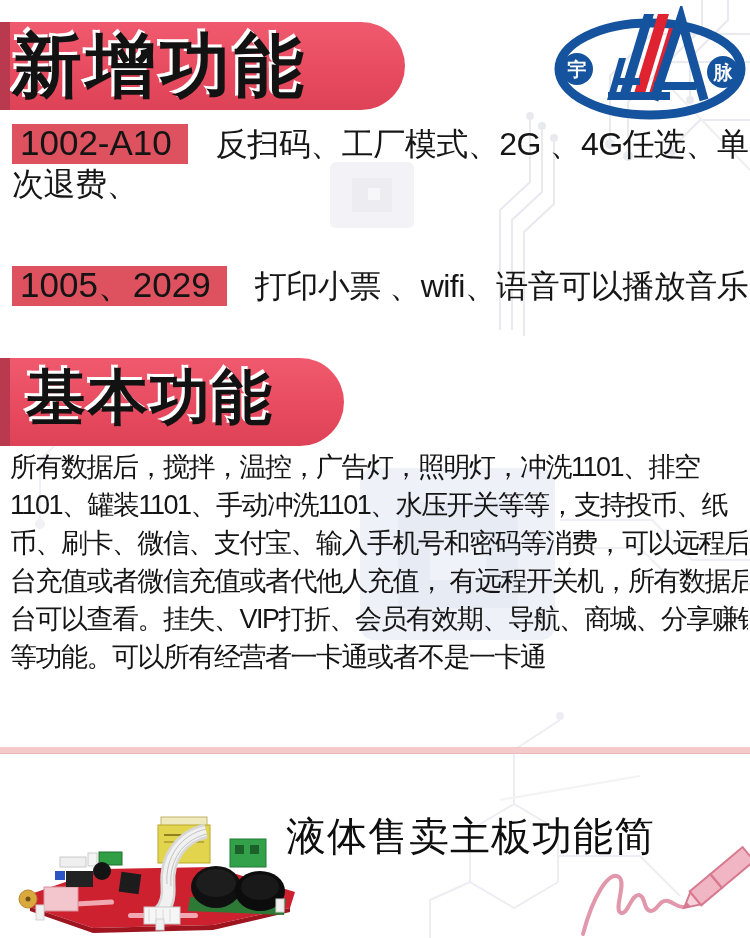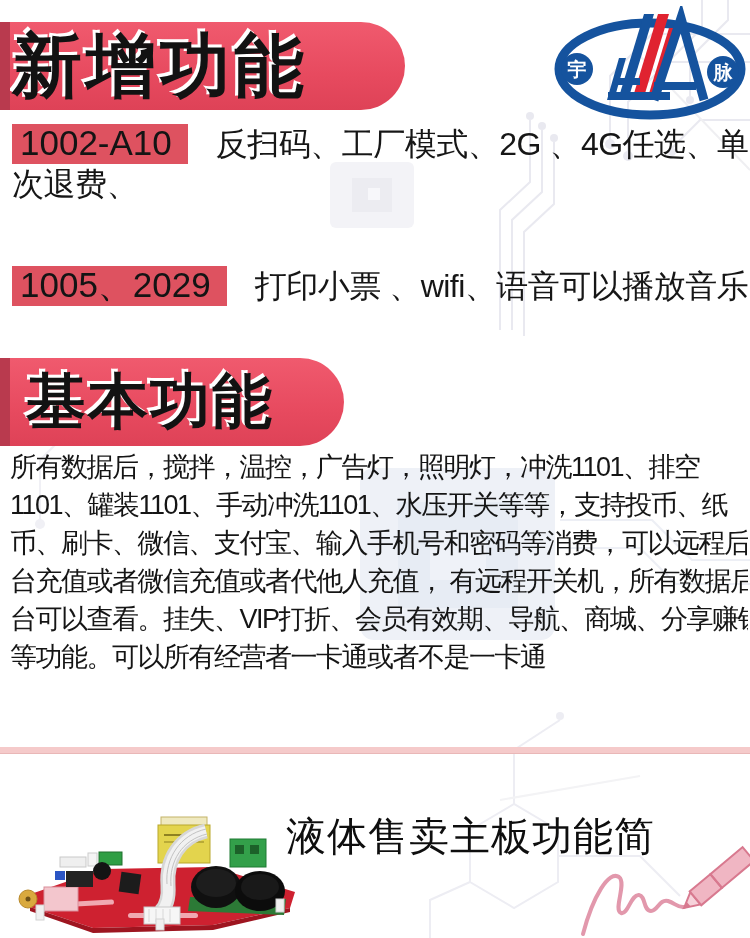--- a/index.html
+++ b/index.html
@@ -19,21 +19,21 @@
   .banner::before{
     content:"";position:absolute;left:0;top:0;bottom:0;width:10px;background:#b93a4e;
   }
   .banner .banner-text{
     font-weight:bold;color:#121212;text-shadow:-3px -3px 0 #ffffff;
     white-space:nowrap;line-height:1;
   }
   #banner-new{top:22px;width:393px;padding-left:12px;}
   #banner-new .banner-text{font-size:70px;letter-spacing:4px;}
   #banner-basic{top:358px;width:318px;padding-left:26px;}
-  #banner-basic .banner-text{font-size:60px;letter-spacing:2px;}
+  #banner-basic .banner-text{font-size:60px;letter-spacing:2px;font-family:Liberation Mono, monospace;}
   
   #logo{left:550px;top:6px;z-index:2;}
   
   .feature-row{
     position:absolute;left:12px;width:748px;z-index:2;
     font-size:32px;line-height:40px;color:#161616;letter-spacing:-0.5px;
   }
   #row-1002{top:124px;}
   #row-1005{top:266px;}
   .code-badge{

